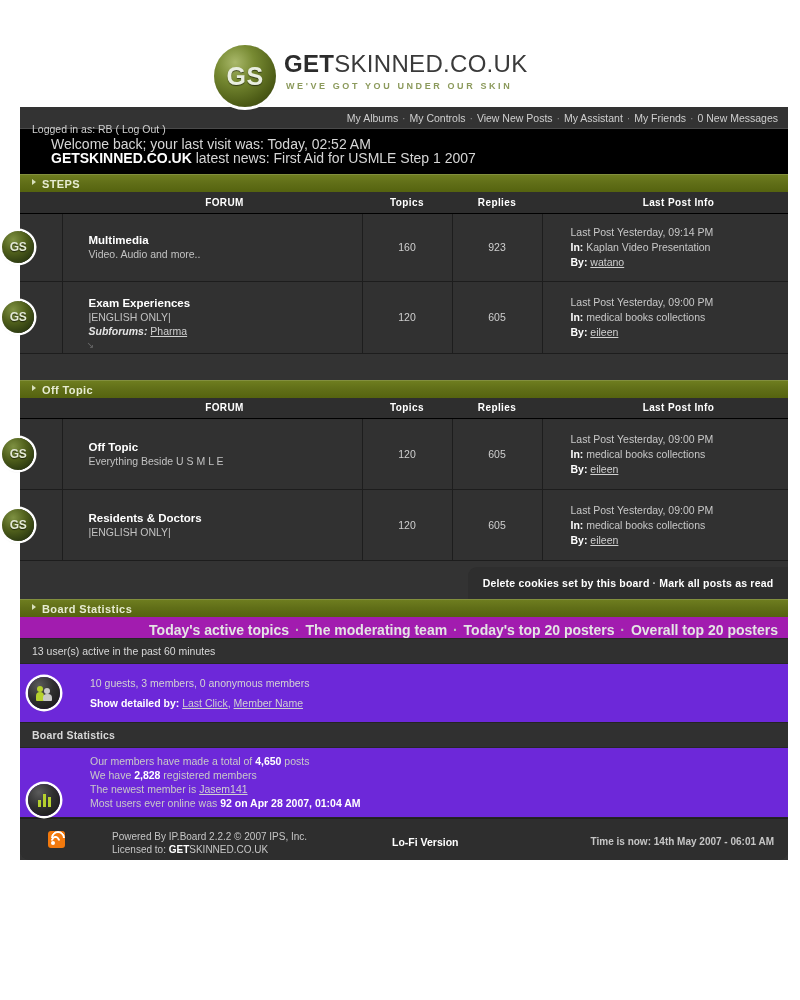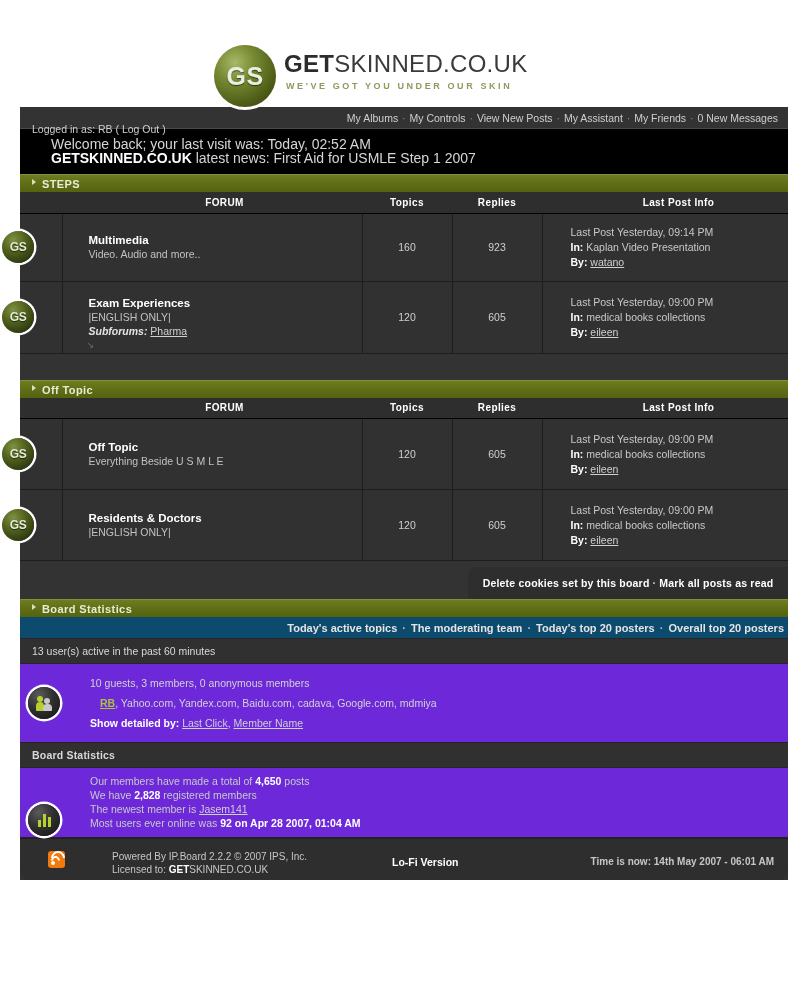--- a/index.html
+++ b/index.html
@@ -260,25 +260,25 @@
     font-weight: bold;
     display: flex; align-items: center; justify-content: center;
     letter-spacing: .2px;
   }
   .tools-box a { color: #ffffff; text-decoration: none; }
   .tools-box .sep { padding: 0 3px; color: #cfcfcf; }
 
   
   .statlinks {
     height: 22px;
-    background: #0c4a6e;
+    background: #a21caf;
     border-bottom: 1px solid #272727;
     text-align: right;
-    padding: 5px 4px 0 0;
-    font-size: 11px;
+    padding: 5px 10px 0 0;
+    font-size: 14px;
     font-weight: bold;
     color: #e4e4e4;
   }
   .statlinks a { color: #e4e4e4; text-decoration: none; }
   .statlinks .sep { color: #bdbdbd; padding: 0 2px; }
 
   .active-head {
     background: #303030;
     border-bottom: 1px solid #272727;
     font-size: 10.5px;
@@ -572,23 +572,20 @@
     <div class="panel-row stripe">
       <div class="dark-badge">
         <div class="ppl-ico">
           <i class="h1"></i>
           <i class="b1"></i>
           <i class="h2"></i>
           <i class="b2"></i>
         </div>
       </div>
       <div>10 guests, 3 members, 0 anonymous members</div>
-      <div style="padding-left:10px">
-        <a href="#" class="me">RB</a><span>, Yahoo.com, Yandex.com, Baidu.com, cadava, Google.com, mdmiya</span>
-      </div>
       <div><b>Show detailed by:</b> <a href="#">Last Click</a>, <a href="#">Member Name</a></div>
     </div>
 
     <div class="sec-label stripe">Board Statistics</div>
 
     <div class="panel-row stats-lines stripe">
       <div class="dark-badge">
         <div class="bar-ico">
           <i style="height:7px"></i>
           <i style="height:13px"></i>

